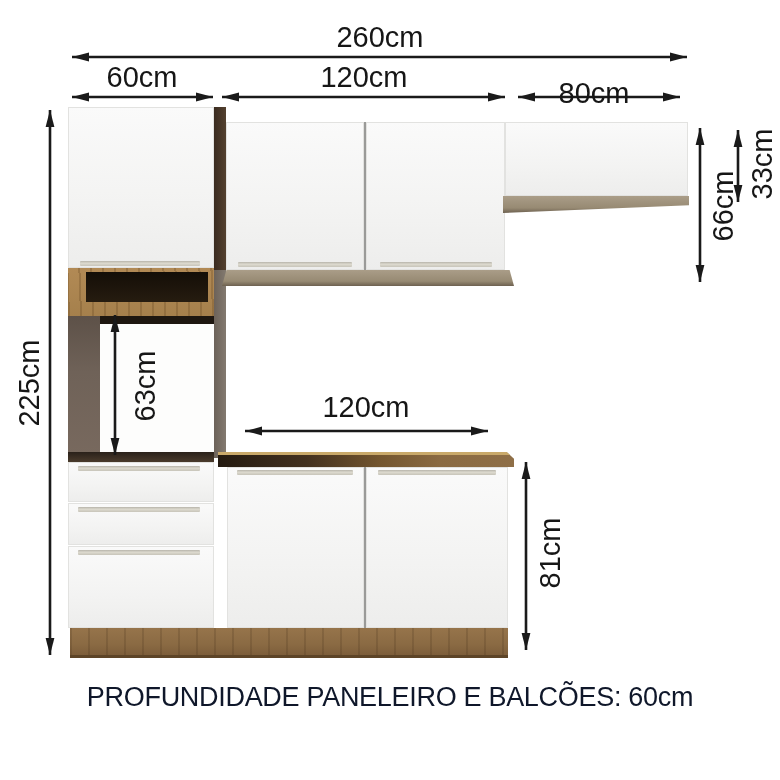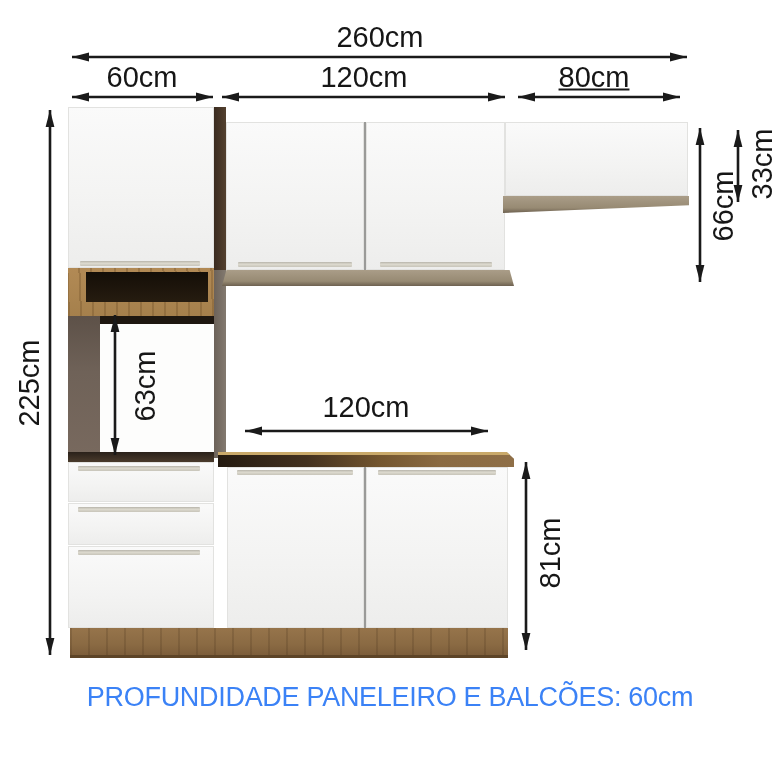--- a/index.html
+++ b/index.html
@@ -19,21 +19,21 @@
      linear-gradient(180deg,#96744b 0%,#8a6a43 55%,#795a38 100%);}
   .wood-light{background:
      repeating-linear-gradient(88deg, rgba(90,60,25,.25) 0 2px, rgba(0,0,0,0) 2px 12px),
      linear-gradient(180deg,#b28a55 0%,#a5804c 100%);}
   .trim{background:linear-gradient(180deg,#aa9d88 0%,#978a73 70%,#6d6150 100%);}
   
   .dim{position:absolute;transform:translate(-50%,-50%);font-size:29px;
        line-height:1;white-space:nowrap;}
   .dim.rot{transform:translate(-50%,-50%) rotate(-90deg);}
   .footer-line{position:absolute;left:50%;transform:translate(-50%,-50%);
-       font-size:27px;letter-spacing:-0.3px;white-space:nowrap;color:#3b82f6;}
+       font-size:27px;letter-spacing:-0.3px;white-space:nowrap;color:#0f172a;}
   svg#dims{position:absolute;left:0;top:0;pointer-events:none;}
   svg#dims line{stroke:#1a1a1a;stroke-width:2.6;}
 </style>
 </head>
 <body>
 
 <div class="scene">
 
   <div class="abs door" style="left:68px;top:107px;width:146px;height:161px;"></div>
   <div class="abs handle" style="left:80px;top:261px;width:120px;"></div>
@@ -91,21 +91,21 @@
     <line x1="115" y1="315" x2="115" y2="455" marker-start="url(#arr)" marker-end="url(#arr)"></line>
     <line x1="245" y1="431" x2="488" y2="431" marker-start="url(#arr)" marker-end="url(#arr)"></line>
     <line x1="700" y1="128" x2="700" y2="282" marker-start="url(#arr)" marker-end="url(#arr)"></line>
     <line x1="738" y1="130" x2="738" y2="202" marker-start="url(#arr)" marker-end="url(#arr)"></line>
     <line x1="526" y1="462" x2="526" y2="650" marker-start="url(#arr)" marker-end="url(#arr)"></line>
   </svg>
 
   <div class="dim" style="left:380px;top:37px;">260cm</div>
   <div class="dim" style="left:142px;top:77px;">60cm</div>
   <div class="dim" style="left:364px;top:77px;">120cm</div>
-  <div class="dim" style="left:594px;top:77px;text-decoration:underline;">80cm</div>
+  <div class="dim" style="left:594px;top:93px;">80cm</div>
   <div class="dim" style="left:366px;top:407px;">120cm</div>
   <div class="dim rot" style="left:29px;top:383px;">225cm</div>
   <div class="dim rot" style="left:145px;top:386px;">63cm</div>
   <div class="dim rot" style="left:723px;top:206px;">66cm</div>
   <div class="dim rot" style="left:762px;top:164px;">33cm</div>
   <div class="dim rot" style="left:550px;top:553px;">81cm</div>
 
   <div class="footer-line" style="top:697px;">PROFUNDIDADE PANELEIRO E BALCÕES: 60cm</div>
 </div>
 

